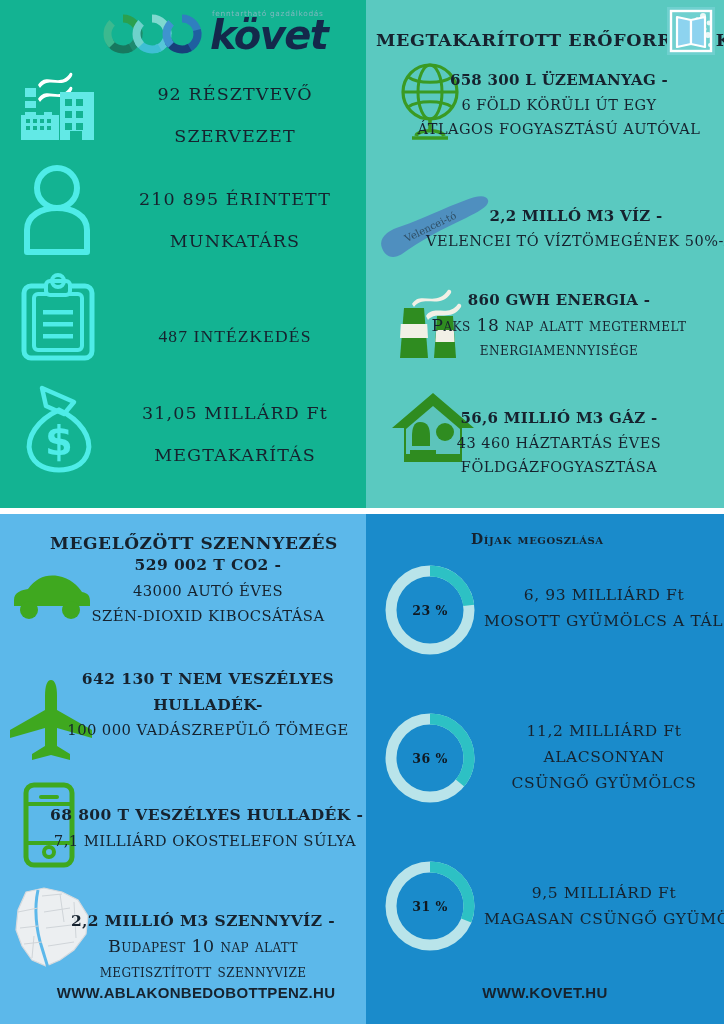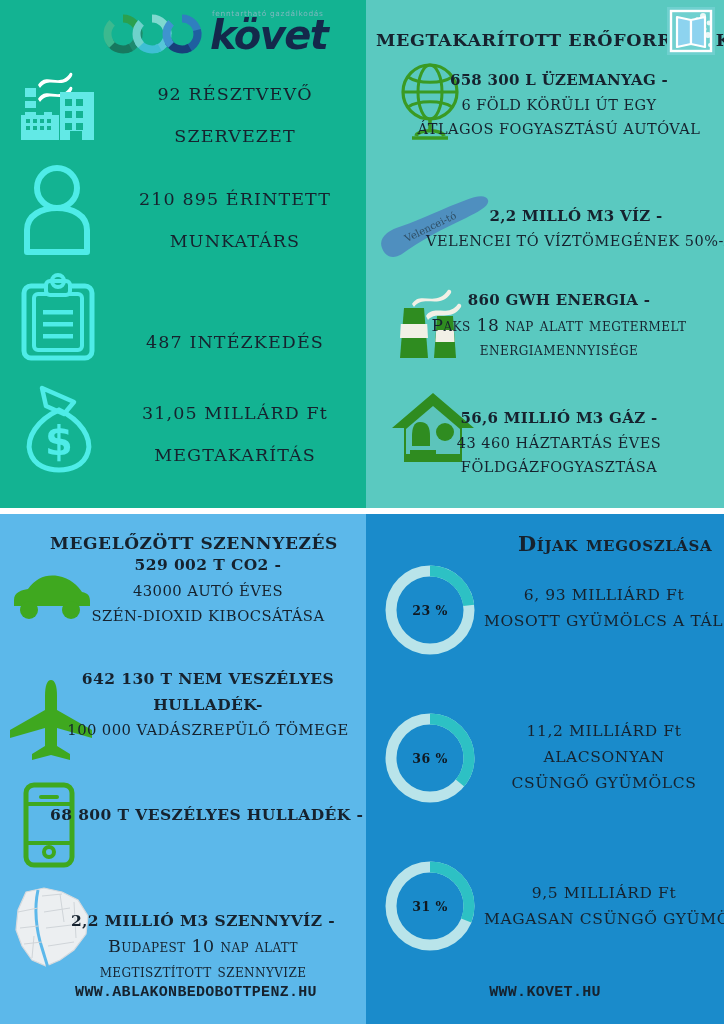--- a/index.html
+++ b/index.html
@@ -115,21 +115,21 @@
   .pollution-caps { font-size: 14.8px; line-height: 25.5px; letter-spacing: 0.4px; }
   .pollution-caps .b { font-size: 15px; }
 
   .fees-caps { font-size: 15.5px; line-height: 26px; letter-spacing: 0.6px; }
 
   
   .site-footer {
     position: absolute;
     width: 100%;
     text-align: center;
-    font-family: Liberation Mono, monospace;
+    font-family: Liberation Sans, sans-serif;
     font-weight: bold;
     font-size: 15px;
     color: #16222e;
     letter-spacing: 0.3px;
   }
 
   
   .donut {
     position: absolute;
     width: 96px;
@@ -242,21 +242,21 @@
     <div class="stat" style="left:0;top:272px;">
       <svg class="stat-icon" style="left:18px;top:0px;" width="80" height="90" viewBox="0 0 80 90">
         <rect x="6" y="14" width="68" height="72" rx="7" fill="none" stroke="#4eece8" stroke-width="5"></rect>
         <rect x="16" y="22" width="48" height="56" rx="4" fill="none" stroke="#4eece8" stroke-width="4"></rect>
         <rect x="28" y="9" width="24" height="14" rx="4" fill="#13b392" stroke="#4eece8" stroke-width="4"></rect>
         <circle cx="40" cy="9" r="6" fill="none" stroke="#4eece8" stroke-width="4"></circle>
         <rect x="25" y="38" width="30" height="4.5" fill="#4eece8"></rect>
         <rect x="25" y="50" width="30" height="4.5" fill="#4eece8"></rect>
         <rect x="25" y="62" width="30" height="4.5" fill="#4eece8"></rect>
       </svg>
-      <div class="stat-text big-caps" style="left:110px;top:49px;width:250px;">
+      <div class="stat-text big-caps" style="left:110px;top:43px;width:250px;font-family:Liberation Serif, serif;">
         <span class="ln">487 INTÉZKEDÉS</span>
       </div>
     </div>
 
     <div class="stat" style="left:0;top:380px;">
       <svg class="stat-icon" style="left:16px;top:0px;" width="86" height="96" viewBox="0 0 86 96">
         <path d="M26 8 L58 22 L48 34 L30 26 Z" fill="none" stroke="#4eece8" stroke-width="4.5" stroke-linejoin="round"></path>
         <path d="M43 30 C65 40, 76 58, 72 72 C68 86, 54 90, 43 90 C32 90, 18 86, 14 72 C10 58, 21 40, 43 30 Z" fill="none" stroke="#4eece8" stroke-width="5"></path>
         <text x="43" y="75" font-family="DejaVu Sans, sans-serif" font-size="40" font-weight="bold" fill="#4eece8" text-anchor="middle">$</text>
       </svg>
@@ -381,20 +381,21 @@
     <div class="stat" style="left:0;top:268px;">
       <svg class="stat-icon" style="left:22px;top:0px;" width="54" height="86" viewBox="0 0 54 86">
         <rect x="4" y="3" width="46" height="80" rx="8" fill="none" stroke="#3fa81f" stroke-width="5"></rect>
         <rect x="17" y="13" width="20" height="4" rx="2" fill="#3fa81f"></rect>
         <circle cx="27" cy="70" r="5" fill="none" stroke="#3fa81f" stroke-width="4"></circle>
         <path d="M6 22 H48" stroke="#3fa81f" stroke-width="4"></path>
         <path d="M6 61 H48" stroke="#3fa81f" stroke-width="4"></path>
       </svg>
       <div class="stat-text pollution-caps" style="left:50px;top:20px;width:310px;">
         <span class="ln b" style="font-size:15.5px;">68 800 T VESZÉLYES HULLADÉK -</span>
+        <span class="ln">7,1 MILLIÁRD OKOSTELEFON  SÚLYA</span>
       </div>
     </div>
 
     <div class="stat" style="left:0;top:372px;">
       <svg class="stat-icon" style="left:8px;top:0px;" width="92" height="86" viewBox="0 0 92 86">
         <path d="M18 6 L36 2 L54 6 L70 14 L80 30 L78 48 L66 64 L52 74 L38 80 L24 74 L14 60 L8 44 L10 24 Z" fill="#eceff1" stroke="#d6dade" stroke-width="1.2"></path>
         <path d="M30 4 C26 22, 28 44, 34 62 C37 72, 39 78, 40 82" fill="none" stroke="#5cb8ea" stroke-width="3"></path>
         <g stroke="#d0d5d9" stroke-width="1" fill="none">
           <path d="M10 26 L30 22"></path>
             <path d="M12 42 L30 40"></path>
@@ -413,21 +414,21 @@
         <span class="ln" style="font-variant:small-caps;font-size:17.5px;">Budapest 10 nap alatt</span>
         <span class="ln" style="font-variant:small-caps;font-size:17.5px;">megtisztított szennyvize</span>
       </div>
     </div>
 
     <div class="site-footer" style="top:470px;">WWW.ABLAKONBEDOBOTTPENZ.HU</div>
   </div>
 
   <div class="quad" id="quad-fees">
 
-    <div class="quad-header" id="fees-title" style="font-variant:small-caps;font-size:21px;margin-left:47px;">Díjak megoszlása</div>
+    <div class="quad-header" id="fees-title" style="font-variant:small-caps;font-size:14px;">Díjak megoszlása</div>
 
     <div class="stat" style="left:0;top:48px;">
       <div class="donut" style="left:16px;top:0px;">
         <svg width="96" height="96" viewBox="0 0 96 96">
           <circle cx="48" cy="48" r="39" fill="none" stroke="#b9e4ea" stroke-width="11"></circle>
           <circle cx="48" cy="48" r="39" fill="none" stroke="#2dc1c4" stroke-width="11" stroke-dasharray="56.4 188.6" transform="rotate(-90 48 48)"></circle>
         </svg>
         <div class="donut-label">23 %</div>
       </div>
       <div class="stat-text fees-caps" style="left:118px;top:20px;width:240px;">

